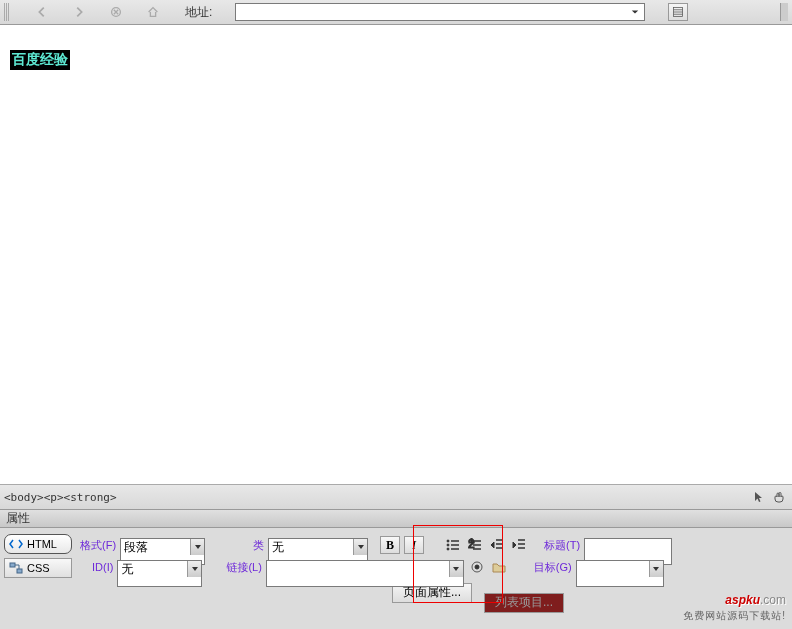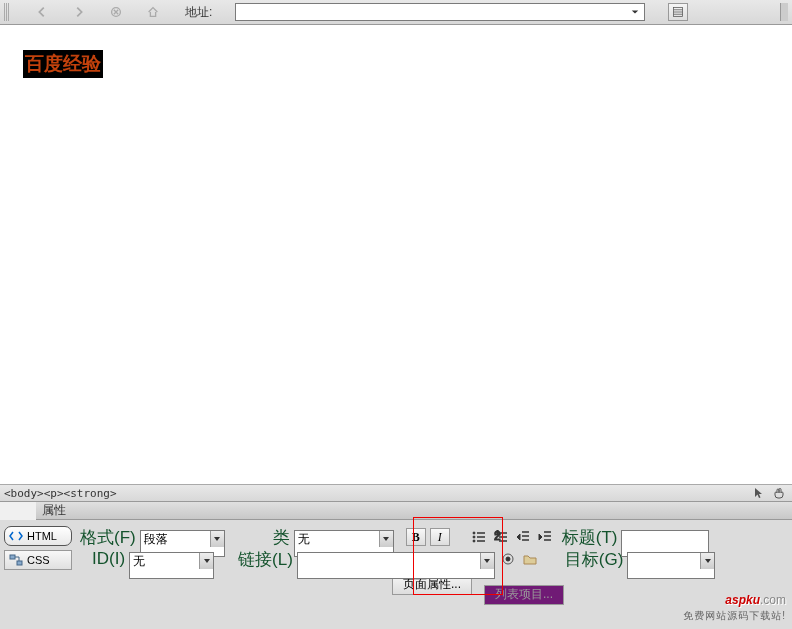--- a/index.html
+++ b/index.html
@@ -11,52 +11,52 @@
 .nav-btn svg { width: 14px; height: 14px; fill: #888; stroke: #888; }
 .addr-label { margin: 0 4px; color: #333; }
 .addr-input { flex: 0 0 410px; height: 18px; border: 1px solid #7a7a7a; background: #fff; padding: 0 3px; display: flex; align-items: center; }
 .addr-input span { flex: 1; }
 .addr-dd { width: 12px; height: 16px; display: flex; align-items: center; justify-content: center; }
 .tool-btn { width: 20px; height: 18px; border: 1px solid #999; background: linear-gradient(#f5f5f5,#ddd); margin-left: 4px; display: flex; align-items: center; justify-content: center; }
 .toolbar .spacer { flex: 1; }
 .toolbar .scroll-track { width: 8px; height: 18px; background: #ccc; border-left: 1px solid #999; }
 
 .content-area { position: relative; height: 459px; background: #fff; }
-.selected-text { position: absolute; top: 25px; left: 10px; background: #000; color: #c2410c; padding: 1px 2px; font-size: 19px; font-weight: bold; margin-left: 13px; }
-
-.breadcrumb-row { height: 18px; background: linear-gradient(#e8e8e8,#d8d8d8); border-top: 1px solid #aaa; border-bottom: 1px solid #999; display: flex; align-items: center; padding: 0 4px; }
+.selected-text { position: absolute; top: 25px; left: 10px; background: #000; color: #5eead4; padding: 1px 2px; font-size: 14px; font-weight: bold; }
+
+.breadcrumb-row { height: 26px; background: linear-gradient(#e8e8e8,#d8d8d8); border-top: 1px solid #aaa; border-bottom: 1px solid #999; display: flex; align-items: center; padding: 0 4px; }
 .breadcrumb { font-family: monospace; font-size: 11px; color: #333; flex: 1; }
 .br-btn { width: 18px; height: 14px; display: flex; align-items: center; justify-content: center; margin-left: 2px; }
 .br-btn svg { width: 12px; height: 12px; fill: #555; }
 
-.prop-header { height: 18px; background: linear-gradient(#e0e0e0,#c8c8c8); border-bottom: 1px solid #999; display: flex; align-items: flex-end; padding: 0 6px; color: #333; margin-left: 36px; }
+.prop-header { height: 18px; background: linear-gradient(#e0e0e0,#c8c8c8); border-bottom: 1px solid #999; display: flex; align-items: flex-end; padding: 0 6px; color: #333; }
 
 .prop-panel { height: 109px; background: #dcdcdc; display: flex; position: relative; }
 .prop-left { width: 76px; padding: 6px 4px; display: flex; flex-direction: column; gap: 4px; }
 .mode-btn { height: 20px; border: 1px solid #999; background: linear-gradient(#f8f8f8,#e0e0e0); display: flex; align-items: center; padding: 0 4px; gap: 4px; cursor: pointer; }
 .mode-btn.active { background: linear-gradient(#fff,#e8e8e8); border-color: #555; border-radius: 7px; }
 .mode-btn .ico { width: 14px; height: 12px; }
 .mode-btn .lbl { font-size: 11px; }
 
 .prop-main { flex: 1; padding: 6px 4px; position: relative; }
 .prop-row { display: flex; align-items: center; height: 22px; gap: 4px; }
-.fld-label { color: #14532d; font-size: 17px; }
+.fld-label { color: #6d28d9; font-size: 11px; }
 .select-box { height: 27px; border: 1px solid #7a7a7a; background: #fff; display: flex; align-items: flex-start; padding: 0 3px; position: relative; margin-top: 12px; }
 .select-box .dd { position: absolute; right: 0; top: 0; width: 14px; height: 16px; background: linear-gradient(#eee,#ccc); border-left: 1px solid #999; display: flex; align-items: center; justify-content: center; }
 .select-box .dd svg { width: 8px; height: 8px; fill: #333; }
 
 .fmt-btn { width: 20px; height: 18px; border: 1px solid #999; background: linear-gradient(#f8f8f8,#ddd); display: flex; align-items: center; justify-content: center; font-family: "Times New Roman", serif; font-weight: bold; cursor: pointer; }
 .fmt-btn.italic { font-style: italic; font-weight: normal; }
 .list-btn { width: 18px; height: 18px; display: flex; align-items: center; justify-content: center; cursor: pointer; }
 .list-btn svg { width: 14px; height: 14px; stroke: #333; fill: #333; }
 
 .red-highlight { position: absolute; border: 1px solid #e00; pointer-events: none; }
 
 .page-btn { height: 20px; padding: 0 10px; border: 1px solid #999; background: linear-gradient(#f5f5f5,#ddd); display: flex; align-items: flex-start; cursor: pointer; }
-.page-btn.disabled { color: #999; background: #701a75; margin-top: 20px; }
+.page-btn.disabled { color: #999; background: #7f1d1d; margin-top: 20px; }
 
 .watermark { position: absolute; right: 6px; bottom: 6px; text-align: right; }
 .watermark .logo-main { font-size: 28px; font-weight: bold; font-style: italic; color: #cc0000; text-shadow: 1px 1px 0 #fff; line-height: 1; }
 .watermark .logo-main .dc { color: #888; font-size: 12px; font-style: normal; font-weight: normal; }
 .watermark .tag { font-size: 10px; color: #666; letter-spacing: 1px; margin-left: 11px; }
 
 </style>
 </head>
 <body>
 
@@ -194,21 +194,21 @@
             <path d="M4 4 L1 7 L4 10 Z"></path>
           </svg>
       </div>
       <div class="list-btn">
         <svg viewBox="0 0 14 14">
             <path d="M6 2 H13 M6 6 H13 M6 10 H13" stroke-width="1.5"></path>
             <path d="M1 4 L4 7 L1 10 Z"></path>
           </svg>
       </div>
 
-      <span class="fld-label" style="margin-left:4px">标题(T)</span>
+      <span class="fld-label" style="margin-left:12px">标题(T)</span>
       <div class="select-box" style="width:88px">
         <span></span>
       </div>
     </div>
 
     <div class="prop-row">
       <span class="fld-label" style="margin-left:12px">ID(I)</span>
       <div class="select-box" style="width:85px">
         <span>无</span>
         <div class="dd">

